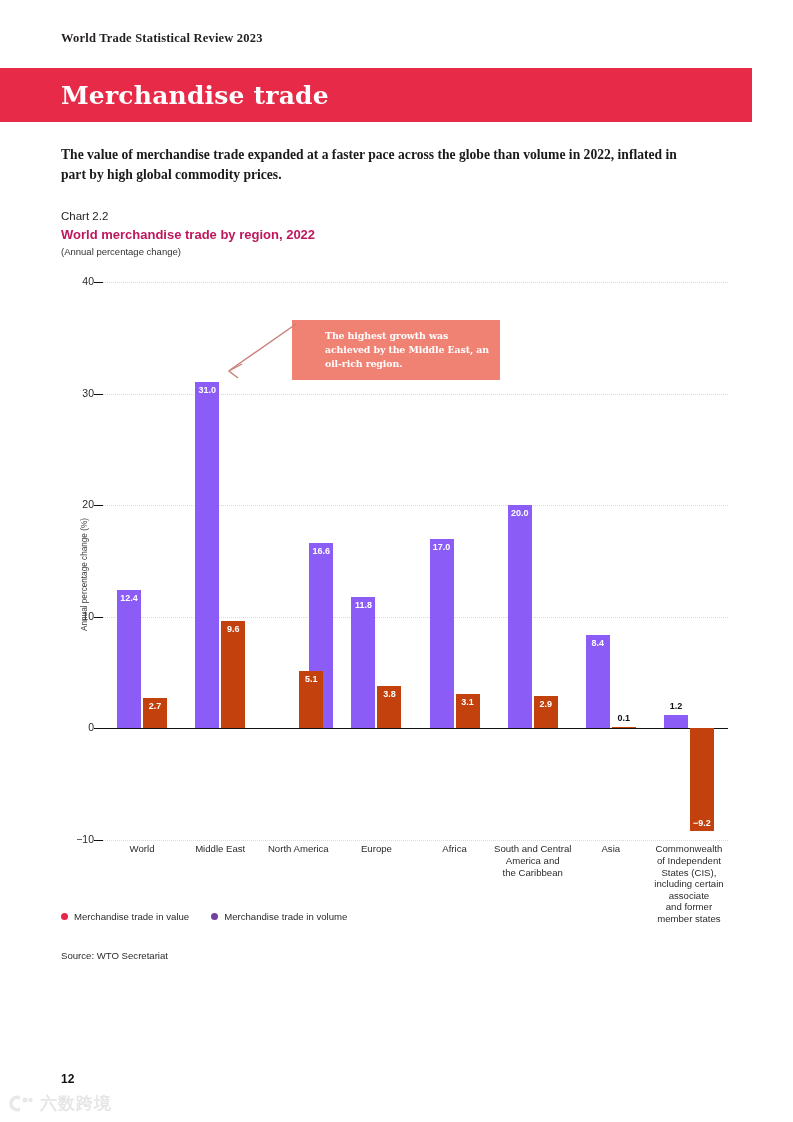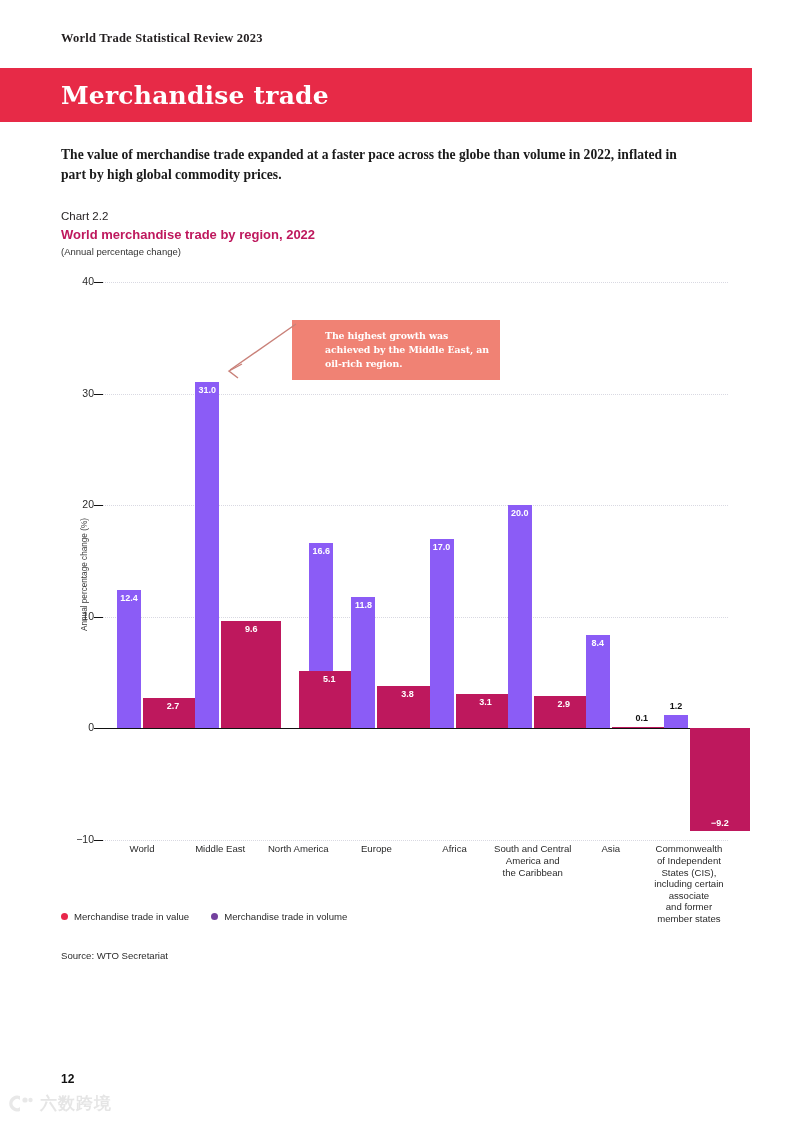--- a/index.html
+++ b/index.html
@@ -95,21 +95,21 @@
     font-size:10.5px;color:#2b2b2b;
     transform:translateY(-7px);
   }
   .ytick-dash{
     position:absolute;left:-9px;width:9px;height:0;border-top:1.2px solid #111;
   }
   .bar{
     position:absolute;width:24px;
   }
   .bar.value{background:#8b5cf6;}
-  .bar.volume{background:#be185d;padding-left:36px;}
+  .bar.volume{background:#c2410c;}
   .bar .lbl{
     position:absolute;left:0;width:100%;
     text-align:center;
     font-size:9px;font-weight:bold;
     color:#ffffff;
   }
   .bar.pos .lbl{top:3px;}
   .bar.neg .lbl{bottom:3px;}
   .bar .lbl.outside{
     color:#111;

